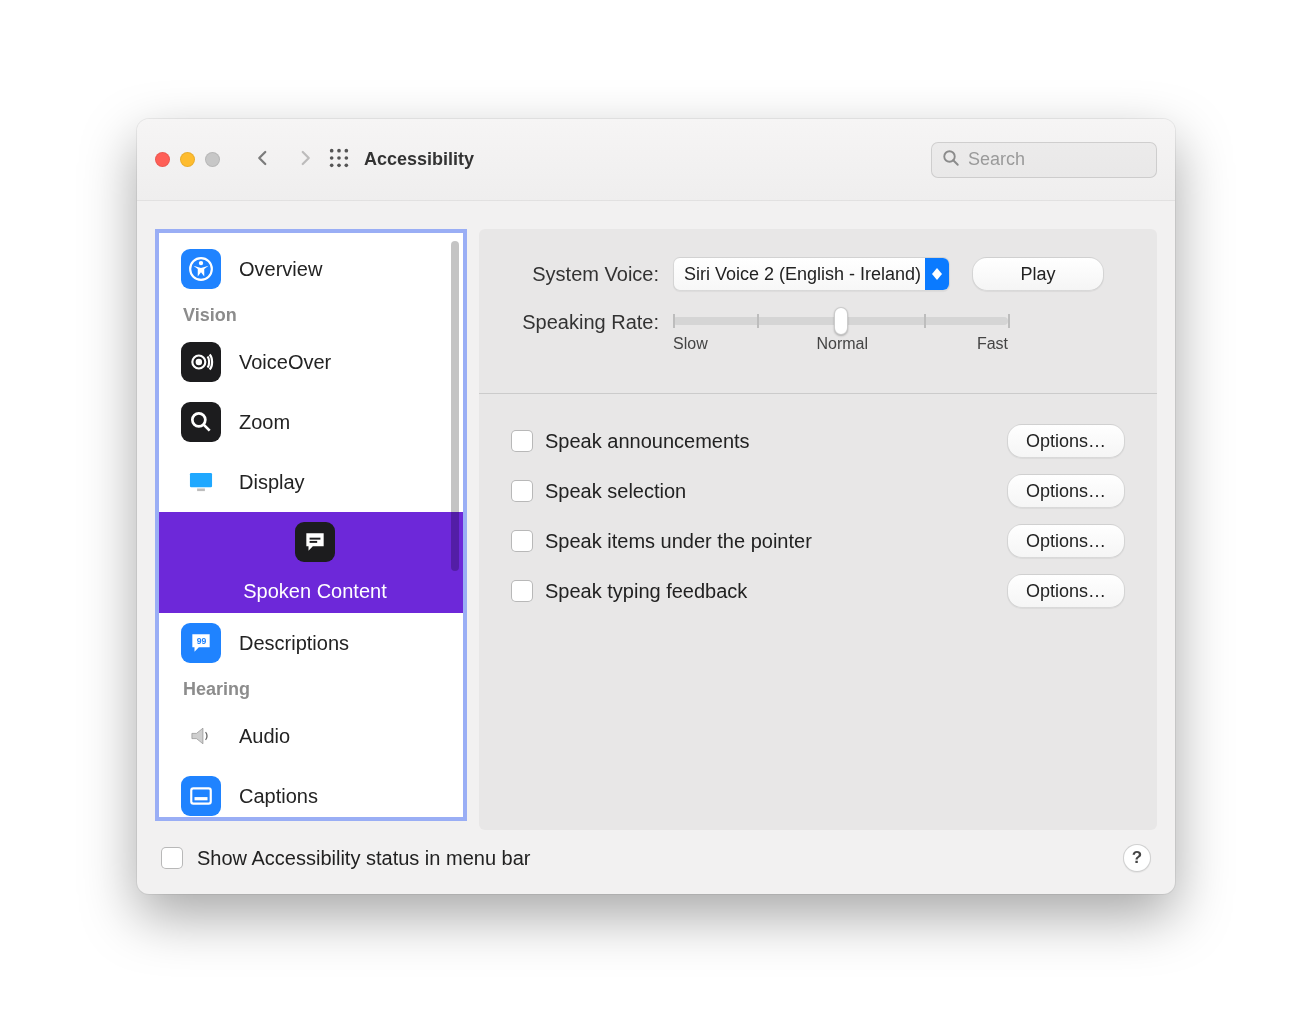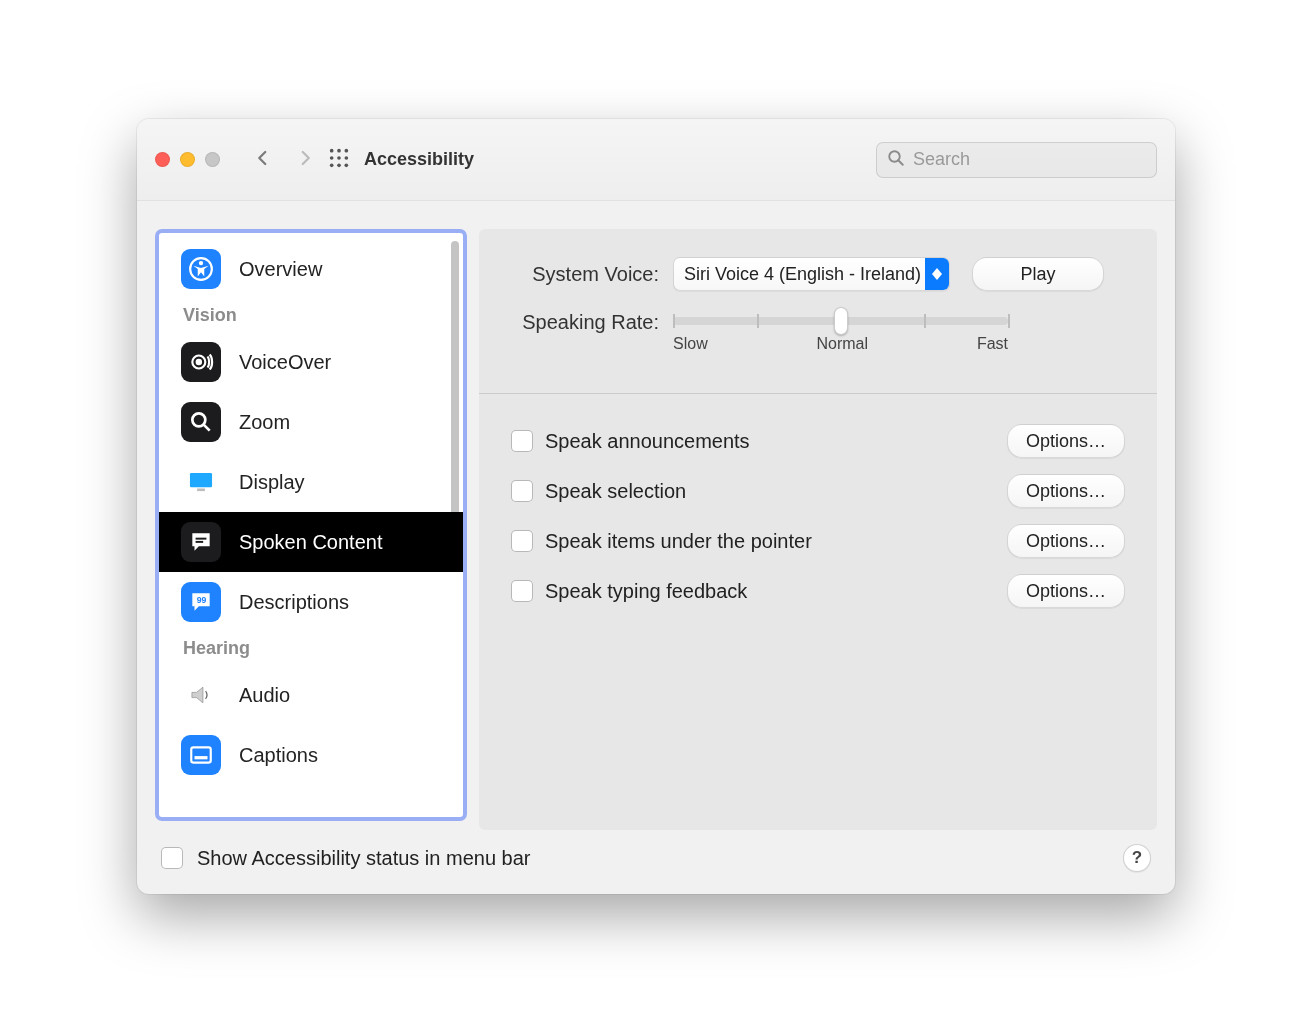--- a/index.html
+++ b/index.html
@@ -35,52 +35,52 @@
 .tl { width: 15px; height: 15px; border-radius: 50%; }
 .red { background: #ff5f57; border: 1px solid rgba(0,0,0,0.08); }
 .yellow { background: #febc2e; border: 1px solid rgba(0,0,0,0.08); }
 .green { background: #c7c7c7; border: 1px solid rgba(0,0,0,0.08); }
 .nav-arrows { display:flex; gap: 24px; margin-left: 10px; }
 .chev { width: 18px; height: 18px; color:#7c7c7c; }
 .grid-icon { width: 22px; height: 22px; color:#555555; }
 .title { font-size: 18px; font-weight: 700; color:#333; }
 .search {
   margin-left: auto;
-  width: 281px; height: 36px;
+  width: 226px; height: 36px;
   background: rgba(0,0,0,0.03);
   border: 1px solid rgba(0,0,0,0.12);
   border-radius: 7px;
   display:flex; align-items:center; padding: 0 10px; gap: 8px;
   color:#8b8b8b;
 }
 .search svg { width: 18px; height:18px; color:#8b8b8b; }
 .search input {
   border:none; background:transparent; outline:none;
   font-size: 18px; color:#555; width: 100%;
 }
 .search input::placeholder { color:#9a9a9a; }
 .body { flex:1; display:flex; padding: 28px 18px 0 18px; gap: 12px; }
 .sidebar-wrap {
-  width: 312px; height: 592px; border: 4px solid #9aaef5; border-radius: 7px;
+  width: 312px; height: 592px; border: 4px solid #9aaef5; border-radius: 0;
   background:#ffffff; display:flex; position:relative;
 }
 .sidebar {
   flex:1; overflow:hidden; display:flex; flex-direction:column;
   padding-top: 6px;
 }
 .scrollbar-gutter {
   position:absolute; right: 4px; top: 8px; width: 8px; height: 330px;
   background: rgba(0,0,0,0.23); border-radius: 4px;
 }
 .side-row {
   display:flex; align-items:center; gap: 18px;
   padding: 10px 14px 10px 22px;
   font-size: 20px; color:#232323; cursor:default;
 }
-.side-row.selected { background:#000000; color:#fff; }
+.side-row.selected { background:#6d28d9; color:#fff;flex-direction:column; }
 .section-hdr {
   padding: 6px 14px 6px 24px; font-size: 18px; font-weight:700; color:#8c8c8c;
 }
 .ico {
   width: 40px; height:40px; border-radius: 9px;
   display:flex; align-items:center; justify-content:center;
   flex-shrink: 0;
 }
 .ico svg { width: 26px; height: 26px; }
 .ico.overview { background:#1f83ff; }
@@ -293,21 +293,21 @@
           <span>Captions</span>
         </div>
       </div>
     </div>
 
     <div class="content">
 
       <div class="form-row">
         <div class="lbl">System Voice:</div>
         <div class="popup" style="flex:0 0 auto;">
-          <span class="popup-text">Siri Voice 4 (English - Ireland)</span>
+          <span class="popup-text">Siri Voice 2 (English - Ireland)</span>
           <span class="popup-arrows">
             <svg viewBox="0 0 10 6">
                 <polygon points="5,0 10,6 0,6"></polygon>
               </svg>
             <svg viewBox="0 0 10 6">
                 <polygon points="0,0 10,0 5,6"></polygon>
               </svg>
           </span>
         </div>
         <div class="btn" style="margin-left:8px;">

